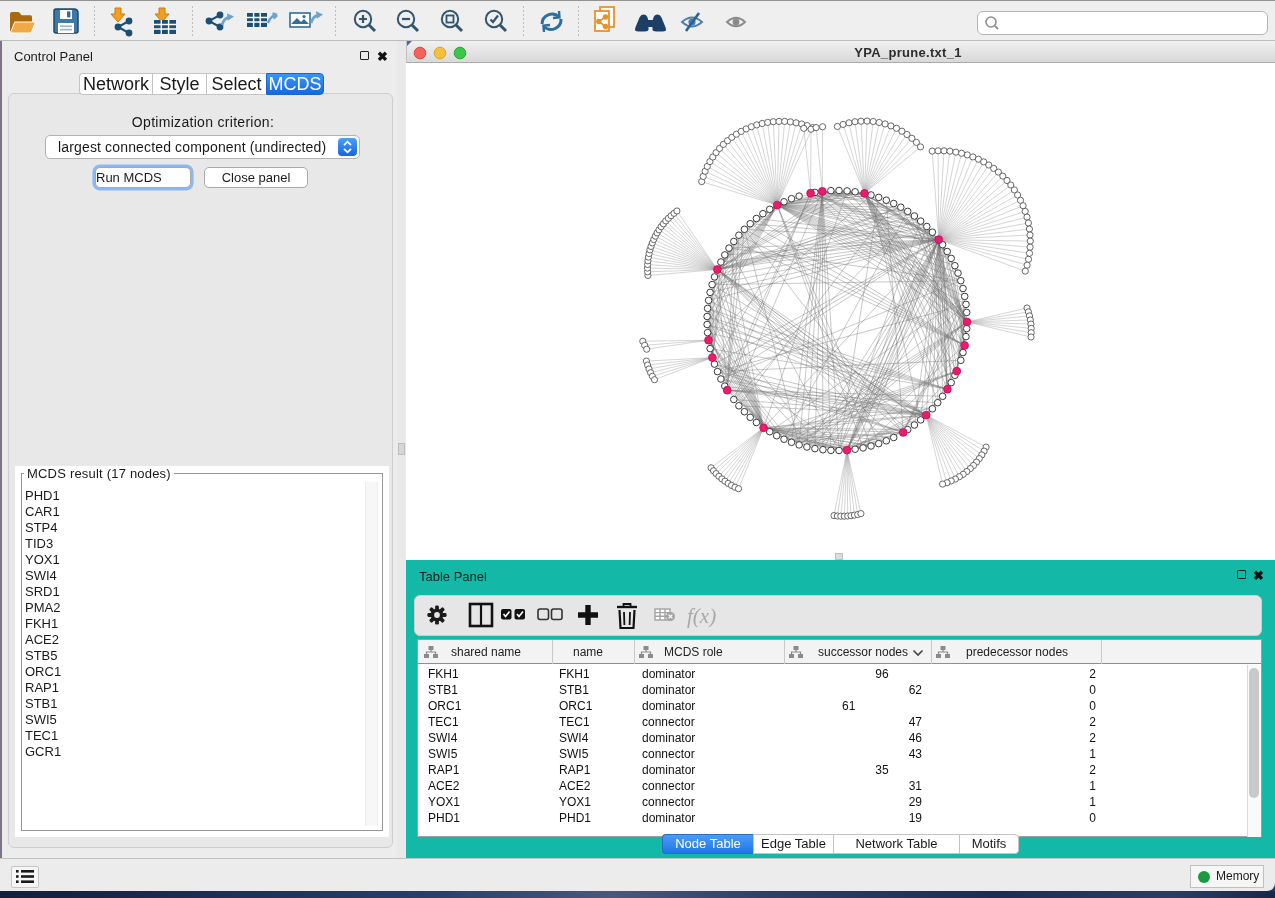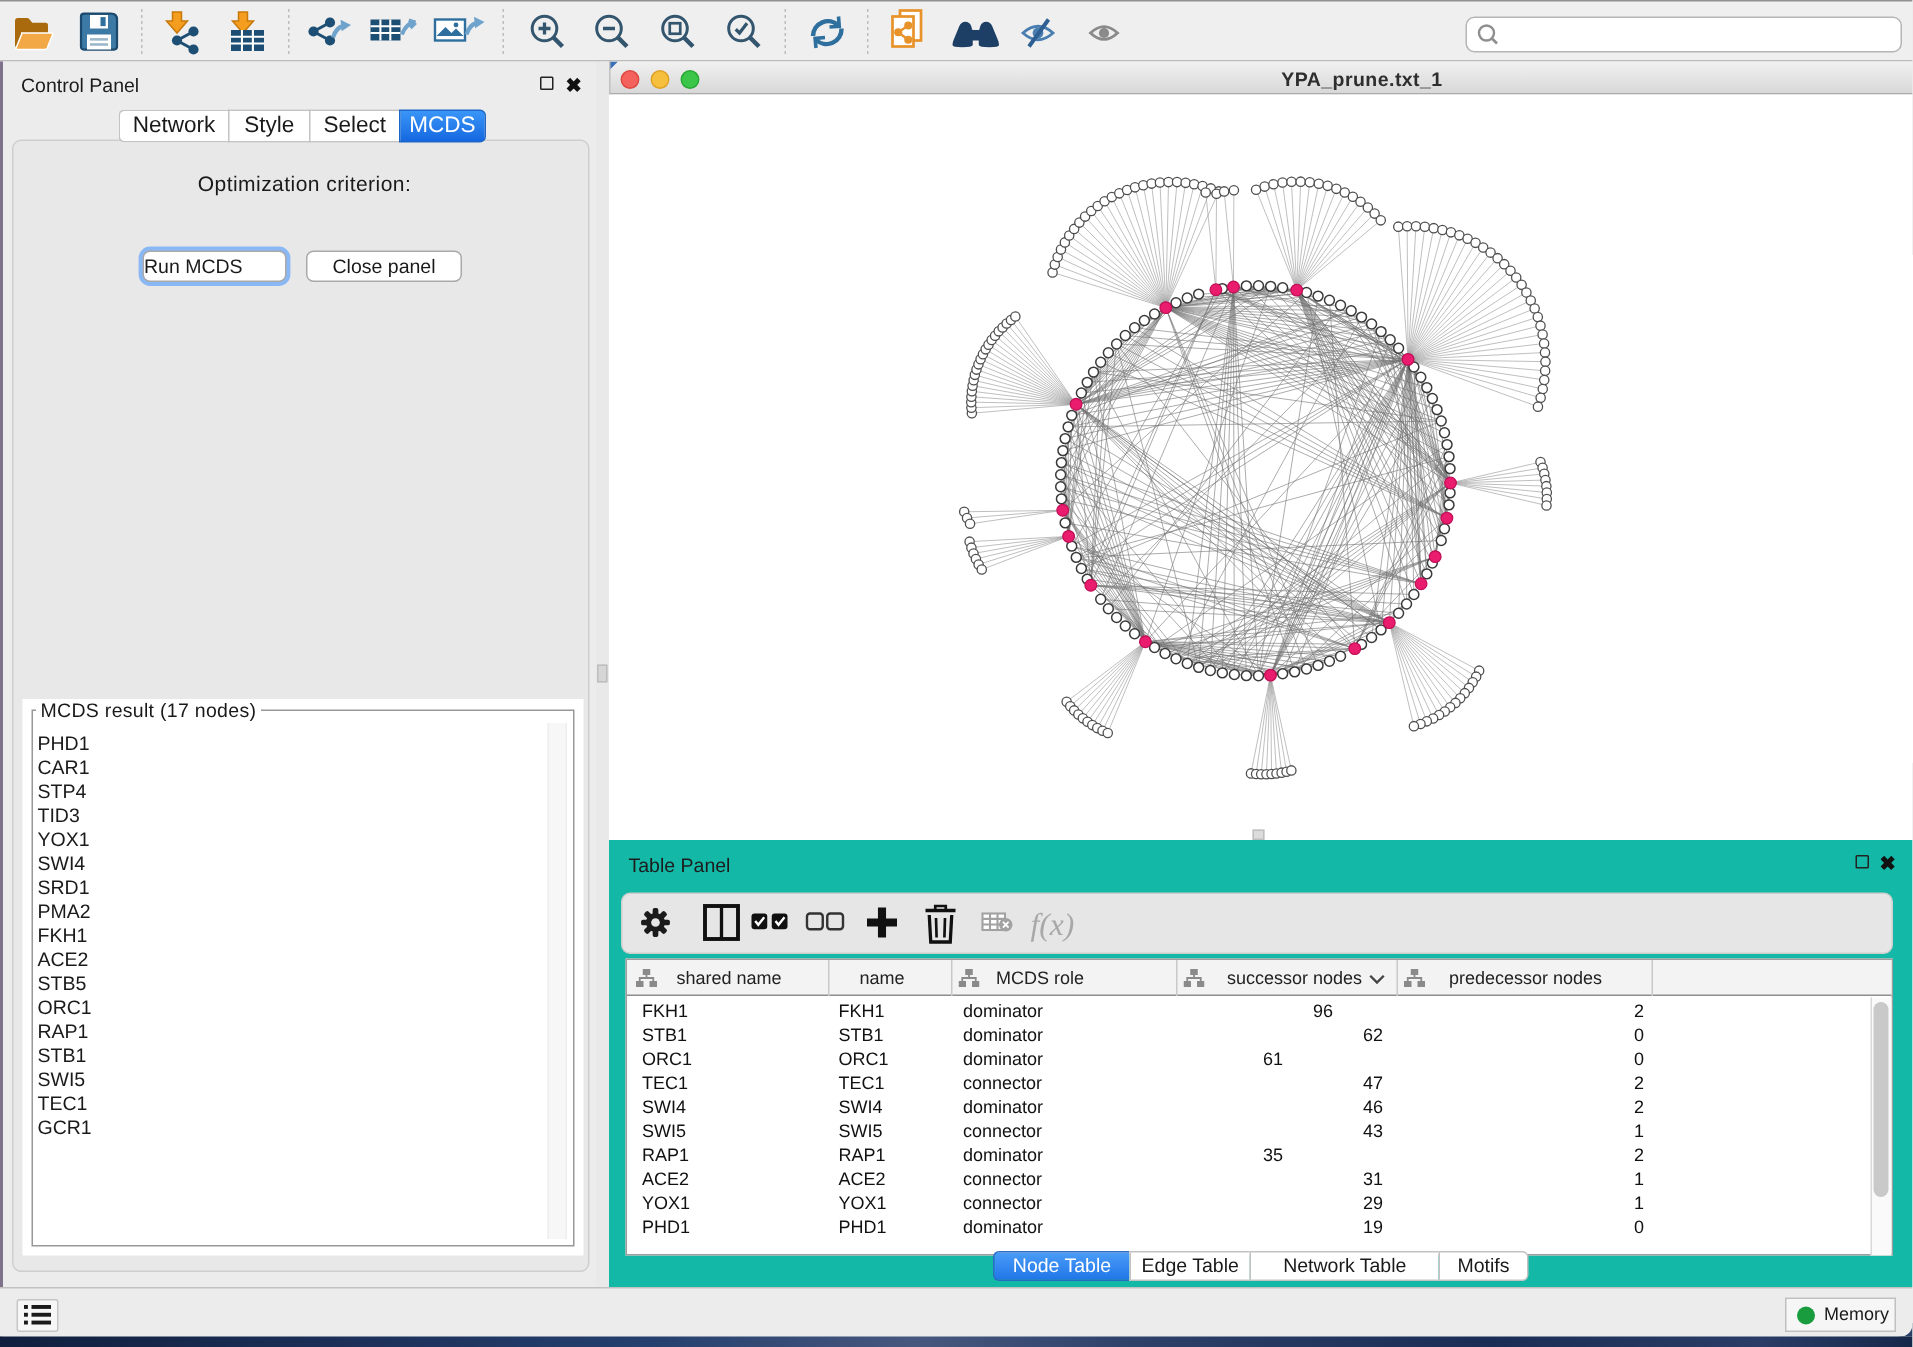--- a/index.html
+++ b/index.html
@@ -3,21 +3,21 @@
 <style>
 *{margin:0;padding:0;box-sizing:border-box}
 html,body{width:1275px;height:898px;overflow:hidden}
 body{font-family:"Liberation Sans",sans-serif;background:#ececec;position:relative;color:#1a1a1a}
 .abs{position:absolute}
 .tb{position:absolute;top:0;left:0;width:1275px;height:41px;background:#efefef;border-bottom:1px solid #bcbcbc;border-top:1px solid #919191}
 .sep{position:absolute;top:5px;width:1px;height:31px;background:repeating-linear-gradient(#bdbdbd 0 2px,transparent 2px 4px)}
 .ttl{font-size:13px;color:#1c1c1c}
 .fbtn{position:absolute;width:9px;height:9px;border:1.6px solid #222;border-radius:1px}
 .xbtn{position:absolute;font-size:13px;font-weight:bold;color:#111;line-height:13px}
-.tab{position:absolute;top:73px;height:22px;background:#fff;border:1px solid #c3c3c3;border-right:none;font-size:15px;text-align:center;line-height:20px;color:#1a1a1a}
+.tab{position:absolute;top:73px;height:22px;background:#fff;border:1px solid #c3c3c3;border-right:none;font-size:18px;text-align:center;line-height:20px;color:#1a1a1a}
 .btab{position:absolute;height:20px;background:#fff;border:1px solid #c3c3c3;border-right:none;font-size:13px;text-align:center;line-height:18px}
 </style></head><body>
 
 <div class="tb">
 <div class="sep" style="left:94px"></div>
 <div class="sep" style="left:192px"></div>
 <div class="sep" style="left:335px"></div>
 <div class="sep" style="left:523px"></div>
 <div class="sep" style="left:578px"></div>
 <svg width="770" height="41" style="position:absolute;left:0;top:0">
@@ -143,20 +143,26 @@
 
   <div class="abs" style="left:6px;top:52px;width:385px;height:755px;background:#e9e8e8;border:1px solid #cfcdcd;border-radius:6px"></div>
 
   <div class="tab" style="top:32px;left:77px;width:73px;border-radius:4px 0 0 4px">Network</div>
   <div class="tab" style="top:32px;left:150px;width:54px">Style</div>
   <div class="tab" style="top:32px;left:204px;width:60px">Select</div>
   <div class="tab" style="top:32px;left:264px;width:58px;border-right:1px solid #1c66c9;background:linear-gradient(#3a96f8,#1568e0);color:#fff;border-color:#1c66c9;border-radius:0 4px 4px 0">MCDS</div>
 
   <div class="abs" style="left:101px;top:73px;width:200px;text-align:center;font-size:14px;letter-spacing:0.3px">Optimization criterion:</div>
 
+  <div class="abs" style="left:43px;top:94px;width:315px;height:24px;background:#fff;border:1px solid #b2b2b2;border-radius:5px;font-size:14px;letter-spacing:0.15px;line-height:22px;padding-left:12px">largest connected component (undirected)
+    <div class="abs" style="right:2px;top:2px;width:19px;height:18px;border-radius:4px;background:linear-gradient(#4ba0f8,#1566dd)"></div>
+    <svg width="19" height="18" style="position:absolute;right:2px;top:2px">
+        <path d="M6 7.2 L9.5 3.6 L13 7.2 M6 10.8 L9.5 14.4 L13 10.8" stroke="#fff" stroke-width="1.7" fill="none"></path>
+      </svg>
+  </div>
 
   <div class="abs" style="left:93px;top:126px;width:96px;height:21px;background:#fff;border:1px solid #a9a9a9;border-radius:5px;box-shadow:0 0 0 2.6px #8ab8f4;font-size:13px;text-align:left;line-height:19px">Run MCDS</div>
   <div class="abs" style="left:202px;top:126px;width:104px;height:21px;background:#fff;border:1px solid #a9a9a9;border-radius:5px;font-size:13px;text-align:center;line-height:19px">Close panel</div>
 
   <div class="abs" style="left:13px;top:425px;width:374px;height:371px;background:#fff">
     <div class="abs" style="left:6px;top:7px;width:362px;height:358px;border:1px solid #989898"></div>
     <div class="abs" style="left:9px;top:0px;background:#fff;padding:0 3px;font-size:13px;letter-spacing:0.2px">MCDS result (17 nodes)</div>
     <div class="abs" style="left:10px;top:22px;font-size:13px;line-height:16px">PHD1<br>CAR1<br>STP4<br>TID3<br>YOX1<br>SWI4<br>SRD1<br>PMA2<br>FKH1<br>ACE2<br>STB5<br>ORC1<br>RAP1<br>STB1<br>SWI5<br>TEC1<br>GCR1</div>
     <div class="abs" style="left:350px;top:16px;width:13px;height:344px;background:#f7f7f7;border-left:1px solid #ededed;border-right:1px solid #ededed"></div>
   </div>
@@ -592,21 +598,21 @@
         <div class="abs" style="left:10px">SWI5</div>
         <div class="abs" style="left:141px">SWI5</div>
         <div class="abs" style="left:224px">connector</div>
         <div class="abs" style="left:424px;width:80px;text-align:right">43</div>
         <div class="abs" style="left:598px;width:80px;text-align:right">1</div>
       </div>
 <div class="abs" style="left:0;top:123px;width:828px;height:16px;font-size:12px;color:#111">
         <div class="abs" style="left:10px">RAP1</div>
         <div class="abs" style="left:141px">RAP1</div>
         <div class="abs" style="left:224px">dominator</div>
-        <div class="abs" style="left:424px;width:80px;text-align:left">35</div>
+        <div class="abs" style="left:424px;width:80px;text-align:center">35</div>
         <div class="abs" style="left:598px;width:80px;text-align:right">2</div>
       </div>
 <div class="abs" style="left:0;top:139px;width:828px;height:16px;font-size:12px;color:#111">
         <div class="abs" style="left:10px">ACE2</div>
         <div class="abs" style="left:141px">ACE2</div>
         <div class="abs" style="left:224px">connector</div>
         <div class="abs" style="left:424px;width:80px;text-align:right">31</div>
         <div class="abs" style="left:598px;width:80px;text-align:right">1</div>
       </div>
 <div class="abs" style="left:0;top:155px;width:828px;height:16px;font-size:12px;color:#111">

